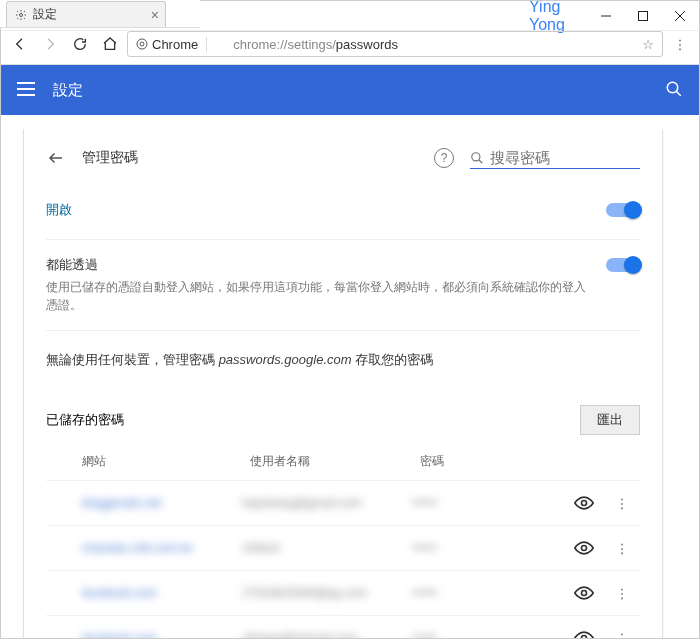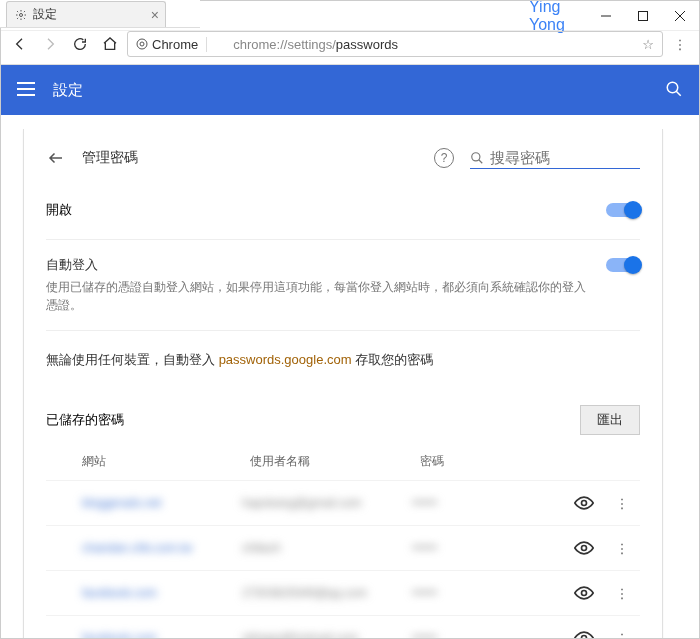--- a/index.html
+++ b/index.html
@@ -195,21 +195,21 @@
     color: #333;
   }
   .setting-row {
     display: flex;
     align-items: flex-start;
     padding: 16px 0;
     border-bottom: 1px solid #eee;
   }
   .setting-row .left { flex: 1; padding-right: 20px; }
   .setting-row .label-main { font-size: 13px; color: #333; margin-bottom: 4px; }
-  .setting-row .label-main.blue { color: #000000; }
+  .setting-row .label-main.blue { color: #0369a1; }
   .setting-row .desc { font-size: 12px; color: #777; line-height: 1.5; }
   .toggle {
     width: 34px; height: 14px;
     background: #8ab4f8;
     border-radius: 7px;
     position: relative;
     cursor: pointer;
     margin-top: 2px;
   }
   .toggle .knob {
@@ -219,21 +219,21 @@
     position: absolute;
     right: -2px;
     top: -2px;
     box-shadow: 0 1px 2px rgba(0,0,0,0.3);
   }
   .info-row {
     padding: 20px 0 26px 0;
     font-size: 13px;
     color: #333;
   }
-  .info-row .link { color: #a16207; }
+  .info-row .link { color: #404040; font-style: italic; }
   .saved-header {
     display: flex;
     align-items: center;
     padding: 10px 0 8px 0;
   }
   .saved-header .label { font-size: 13px; color: #000000; }
   .saved-header .spacer { flex: 1; }
   .export-btn {
     background: #eee;
     border: 1px solid #ccc;
@@ -386,30 +386,30 @@
       <div class="left">
         <div class="label-main blue">開啟</div>
       </div>
       <div class="toggle">
           <div class="knob"></div>
         </div>
     </div>
 
     <div class="setting-row">
       <div class="left">
-        <div class="label-main">自動登入</div>
+        <div class="label-main">都能透過</div>
         <div class="desc">使用已儲存的憑證自動登入網站，如果停用這項功能，每當你登入網站時，都必須向系統確認你的登入憑證。</div>
       </div>
       <div class="toggle">
           <div class="knob"></div>
         </div>
     </div>
 
     <div class="info-row">
-      <span>無論使用任何裝置，自動登入 </span><span class="link">passwords.google.com</span><span> 存取您的密碼</span>
+      <span>無論使用任何裝置，管理密碼 </span><span class="link">passwords.google.com</span><span> 存取您的密碼</span>
     </div>
 
     <div class="saved-header">
       <span class="label">已儲存的密碼</span>
       <span class="spacer"></span>
       <button class="export-btn">匯出</button>
     </div>
 
     <div class="pw-table">
       <div class="pw-head">

